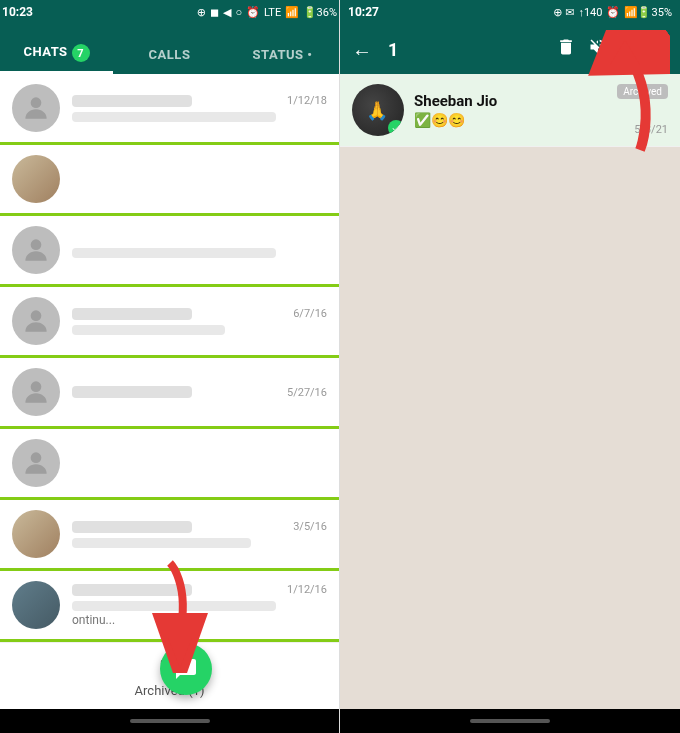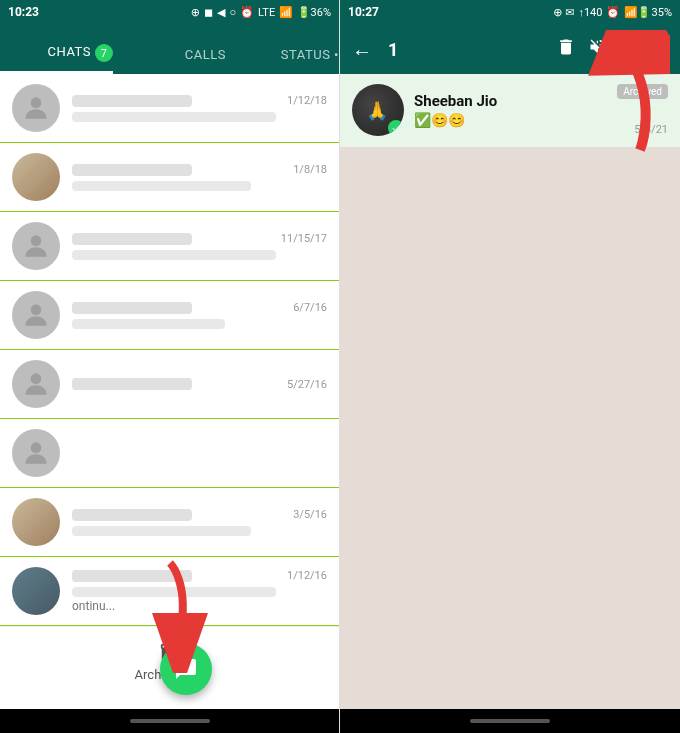--- a/index.html
+++ b/index.html
@@ -1,33 +1,33 @@
 <!DOCTYPE html>
 <html><head>
   <meta charset="utf-8">
   <style>
     * { margin: 0; padding: 0; box-sizing: border-box; }
     body { width: 680px; height: 733px; display: flex; font-family: 'Roboto', Arial, sans-serif; overflow: hidden; background: #fff; }
 
     
     .left-panel { width: 340px; height: 733px; display: flex; flex-direction: column; background: #fff; border-right: 1px solid #ddd; }
 
-    .status-bar-left { height: 24px; background: #075e54; display: flex; align-items: center; justify-content: space-between; padding: 0 8px; }
+    .status-bar-left { height: 24px; background: #075e54; display: flex; align-items: center; justify-content: space-between; padding: 0 2px; }
     .status-bar-left .time { color: #fff; font-size: 12px; font-weight: bold; }
     .status-bar-left .icons { color: #fff; font-size: 11px; display: flex; gap: 4px; align-items: center; }
 
     .tabs-bar { height: 50px; background: #075e54; display: flex; align-items: flex-end; }
-    .tab { flex: 1; text-align: right; padding-bottom: 12px; font-size: 13px; font-weight: normal; color: rgba(255,255,255,0.7); position: relative; cursor: pointer; letter-spacing: 0.5px; margin-top: 12px; }
+    .tab { flex: 1; text-align: center; padding-bottom: 12px; font-size: 13px; font-weight: bold; color: rgba(255,255,255,0.7); position: relative; cursor: pointer; letter-spacing: 0.5px; margin-top: 12px; }
     .tab.active { color: #fff; }
     .tab.active::after { content: ''; position: absolute; bottom: 0; left: 0; right: 0; height: 3px; background: #fff; }
     .tab-badge { display: inline-flex; align-items: center; justify-content: center; background: #25d366; color: #fff; border-radius: 50%; width: 18px; height: 18px; font-size: 11px; margin-left: 4px; vertical-align: middle; }
 
     .chat-list { flex: 1; overflow-y: auto; position: relative; }
 
-    .chat-item { display: flex; align-items: center; padding: 10px 12px; border-bottom: 1px solid #84cc16; min-height: 65px; }
+    .chat-item { display: flex; align-items: center; padding: 10px 12px; border-bottom: 3px solid #84cc16; min-height: 65px; }
     .avatar-person { width: 48px; height: 48px; border-radius: 50%; background: #bdbdbd; display: flex; align-items: center; justify-content: center; }
     .avatar-person svg { width: 32px; height: 32px; fill: #9e9e9e; }
 
     .chat-content { flex: 1; margin-left: 12px; min-width: 0; }
     .chat-row1 { display: flex; justify-content: space-between; align-items: center; }
     .chat-name-blur { height: 12px; background: #e0e0e0; border-radius: 4px; width: 120px; }
     .chat-date { font-size: 11px; color: #999; white-space: nowrap; margin-left: 8px; }
     .chat-row2 { margin-top: 5px; }
     .chat-preview-blur { height: 10px; background: #e8e8e8; border-radius: 4px; }
     .chat-preview-blur.w80 { width: 80%; }
@@ -130,43 +130,30 @@
                 <span class="chat-date">1/12/18</span>
               </div>
             <div class="chat-row2">
                 <div class="chat-preview-blur w80"></div>
               </div>
           </div>
         </div>
 
         <div class="chat-item">
           <div class="thumb colored"></div>
-          <div class="chat-content">
-            <div class="chat-row1">
-                <div class="chat-name-blur"></div>
-                <span class="chat-date">1/8/18</span>
-              </div>
-            <div class="chat-row2">
-                <div class="chat-preview-blur w70"></div>
-              </div>
-          </div>
-        </div>
-
-        <div class="chat-item">
-          <div class="avatar-person">
-              <svg viewBox="0 0 24 24">
-                <circle cx="12" cy="8" r="4"></circle>
-                <path d="M4 20c0-4 3.6-7 8-7s8 3 8 7"></path>
-              </svg>
-            </div>
-          <div class="chat-content">
-            <div class="chat-row1">
-                <div class="chat-name-blur"></div>
-                <span class="chat-date">11/15/17</span>
-              </div>
+        </div>
+
+        <div class="chat-item">
+          <div class="avatar-person">
+              <svg viewBox="0 0 24 24">
+                <circle cx="12" cy="8" r="4"></circle>
+                <path d="M4 20c0-4 3.6-7 8-7s8 3 8 7"></path>
+              </svg>
+            </div>
+          <div class="chat-content">
             <div class="chat-row2">
                 <div class="chat-preview-blur w80"></div>
               </div>
           </div>
         </div>
 
         <div class="chat-item">
           <div class="avatar-person">
               <svg viewBox="0 0 24 24">
                 <circle cx="12" cy="8" r="4"></circle>

